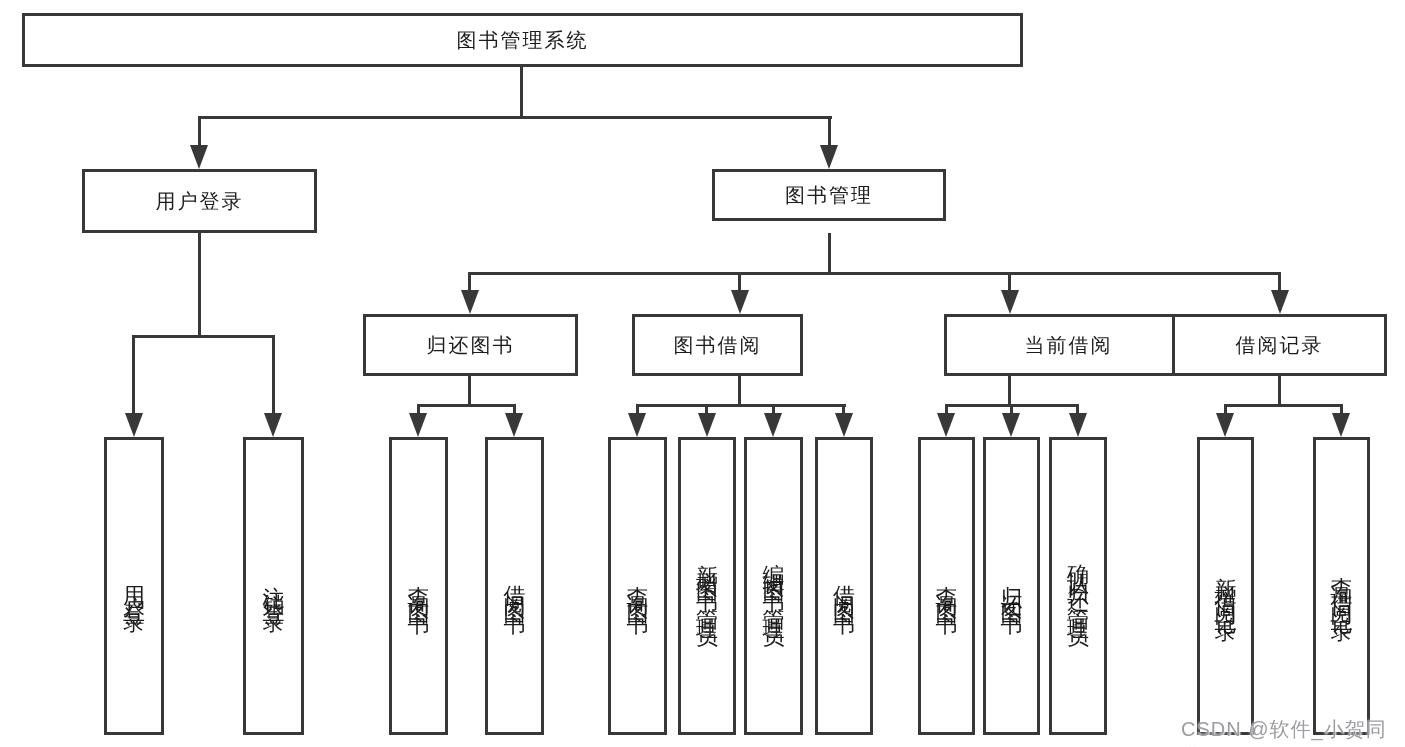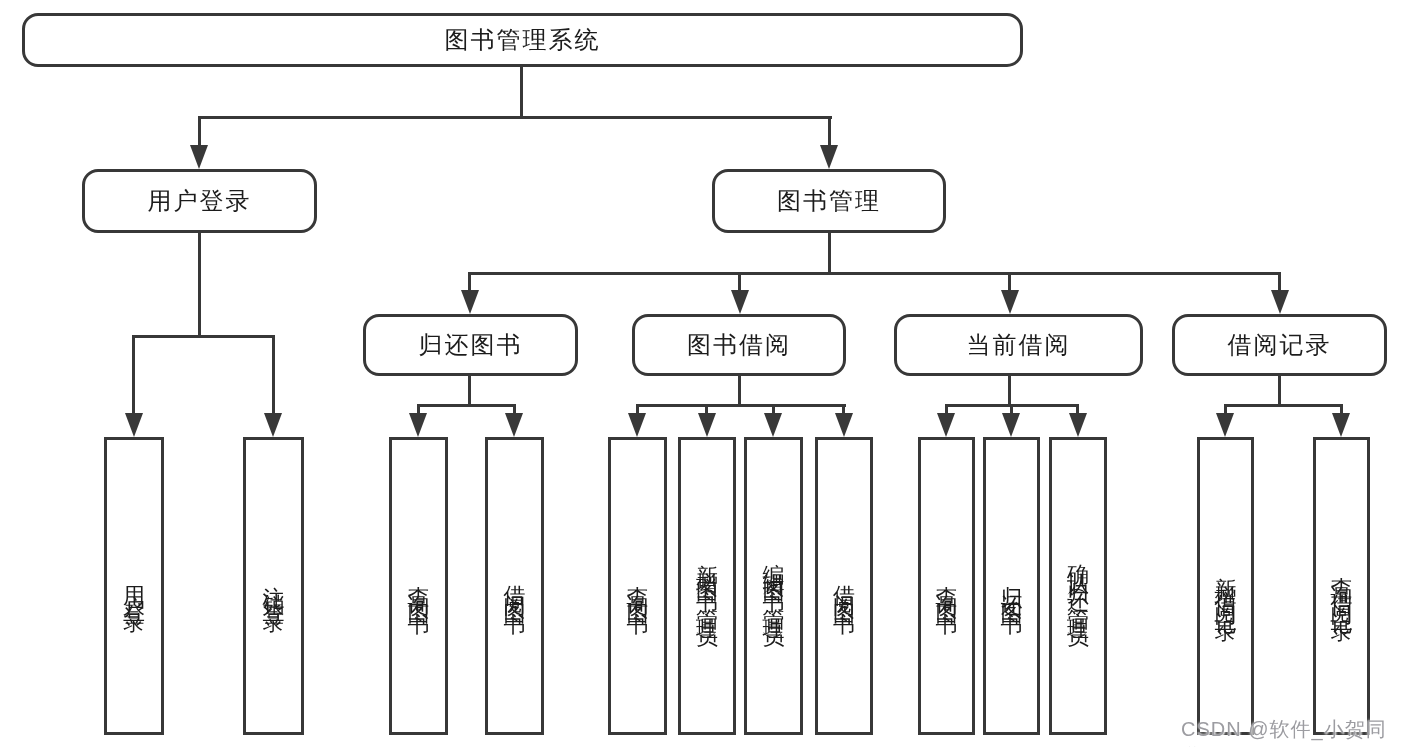--- a/index.html
+++ b/index.html
@@ -6,21 +6,21 @@
   .canvas {
     position:relative; width:1405px; height:747px; background:#ffffff;
     font-family:"Liberation Sans","DejaVu Sans",sans-serif; overflow:hidden;
   }
   .box {
     position:absolute; box-sizing:border-box;
     border:3px solid #383838; background:#ffffff;
     display:flex; align-items:center; justify-content:center;
     color:#1c1c1c;
   }
-  .hbox { font-size:24px; letter-spacing:2px;border-radius:16px; }
+  .hbox { font-size:20px; letter-spacing:2px; }
   .vbox .vtext {
     writing-mode:vertical-rl; text-orientation:mixed;
     font-size:22px; letter-spacing:9px; line-height:1;
     white-space:nowrap;
   }
   .vline { position:absolute; width:3px; background:#383838; }
   .hline { position:absolute; height:3px; background:#383838; }
   .arrow {
     position:absolute; width:0; height:0;
     border-left:9px solid transparent; border-right:9px solid transparent;
@@ -100,31 +100,31 @@
     <div class="arrow" style="left:1332px;top:413px"></div>
   </div>
 
   <div class="box hbox" style="left:22px;top:13px;width:1001px;height:54px">
     <span>图书管理系统</span>
   </div>
 
   <div class="box hbox" style="left:82px;top:169px;width:235px;height:64px">
     <span>用户登录</span>
   </div>
-  <div class="box hbox" style="left:712px;top:169px;width:234px;height:64px">
+  <div class="box hbox" style="left:712px;top:169px;width:234px;height:52px">
     <span>图书管理</span>
   </div>
 
   <div class="box hbox" style="left:363px;top:314px;width:215px;height:62px">
     <span>归还图书</span>
   </div>
-  <div class="box hbox" style="left:632px;top:314px;width:214px;height:62px">
+  <div class="box hbox" style="left:632px;top:314px;width:171px;height:62px">
     <span>图书借阅</span>
   </div>
-  <div class="box hbox" style="left:894px;top:314px;width:249px;height:62px">
+  <div class="box hbox" style="left:944px;top:314px;width:249px;height:62px">
     <span>当前借阅</span>
   </div>
   <div class="box hbox" style="left:1172px;top:314px;width:215px;height:62px">
     <span>借阅记录</span>
   </div>
 
   <div class="box vbox" style="left:104px;top:437px;width:60px;height:298px">
     <span class="vtext">用户登录</span>
   </div>
   <div class="box vbox" style="left:243px;top:437px;width:61px;height:298px">

